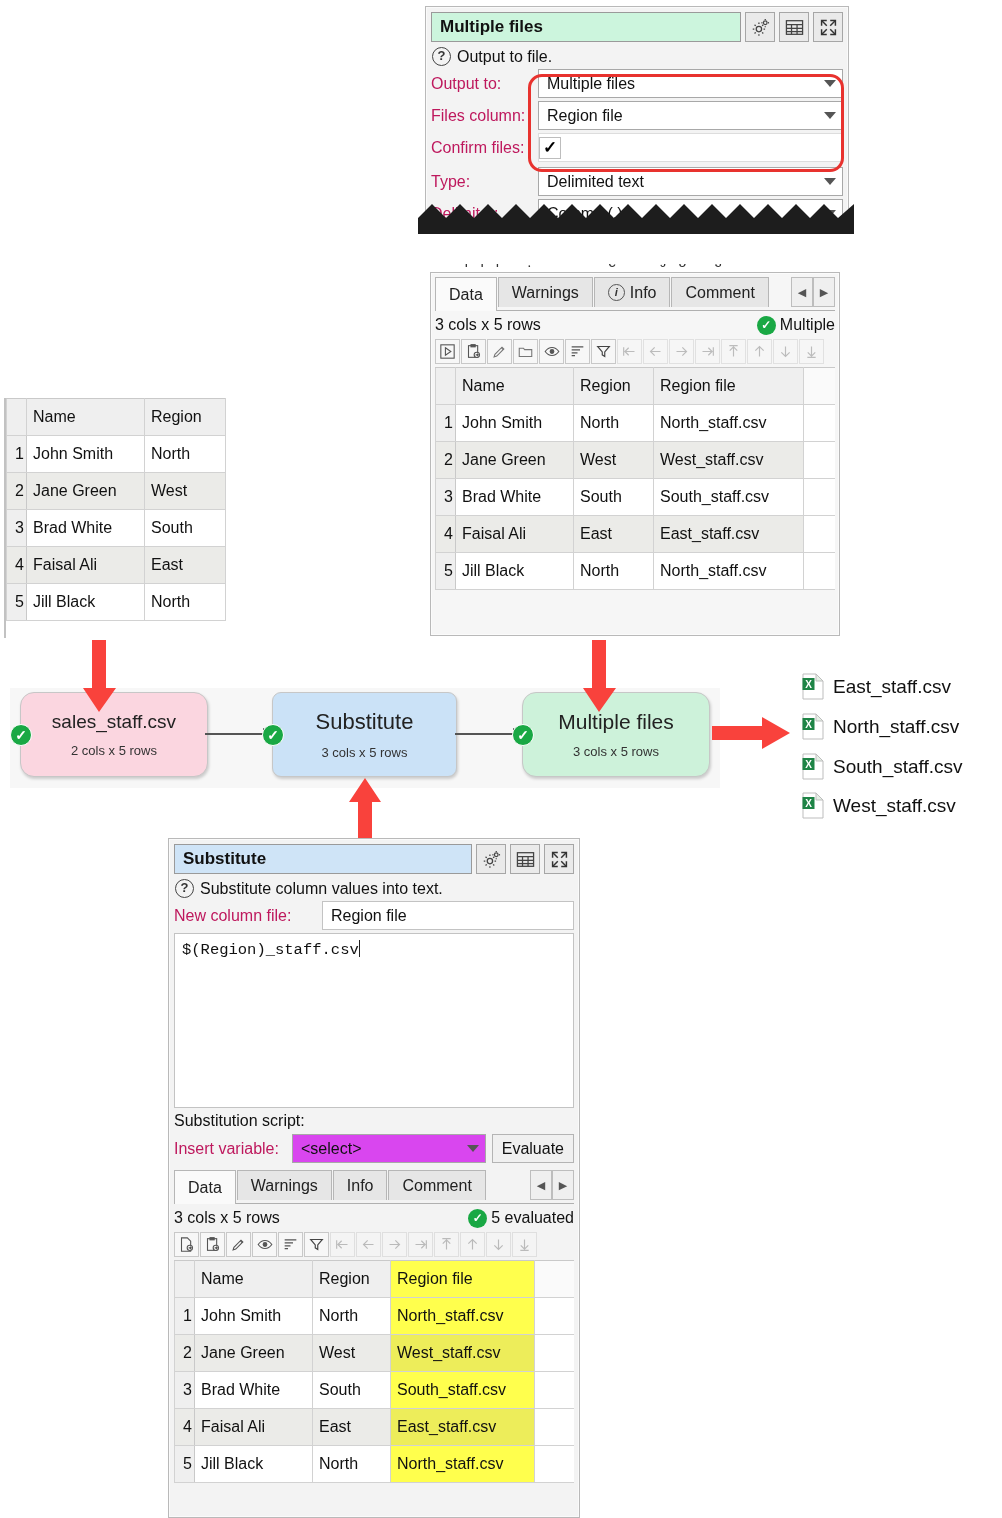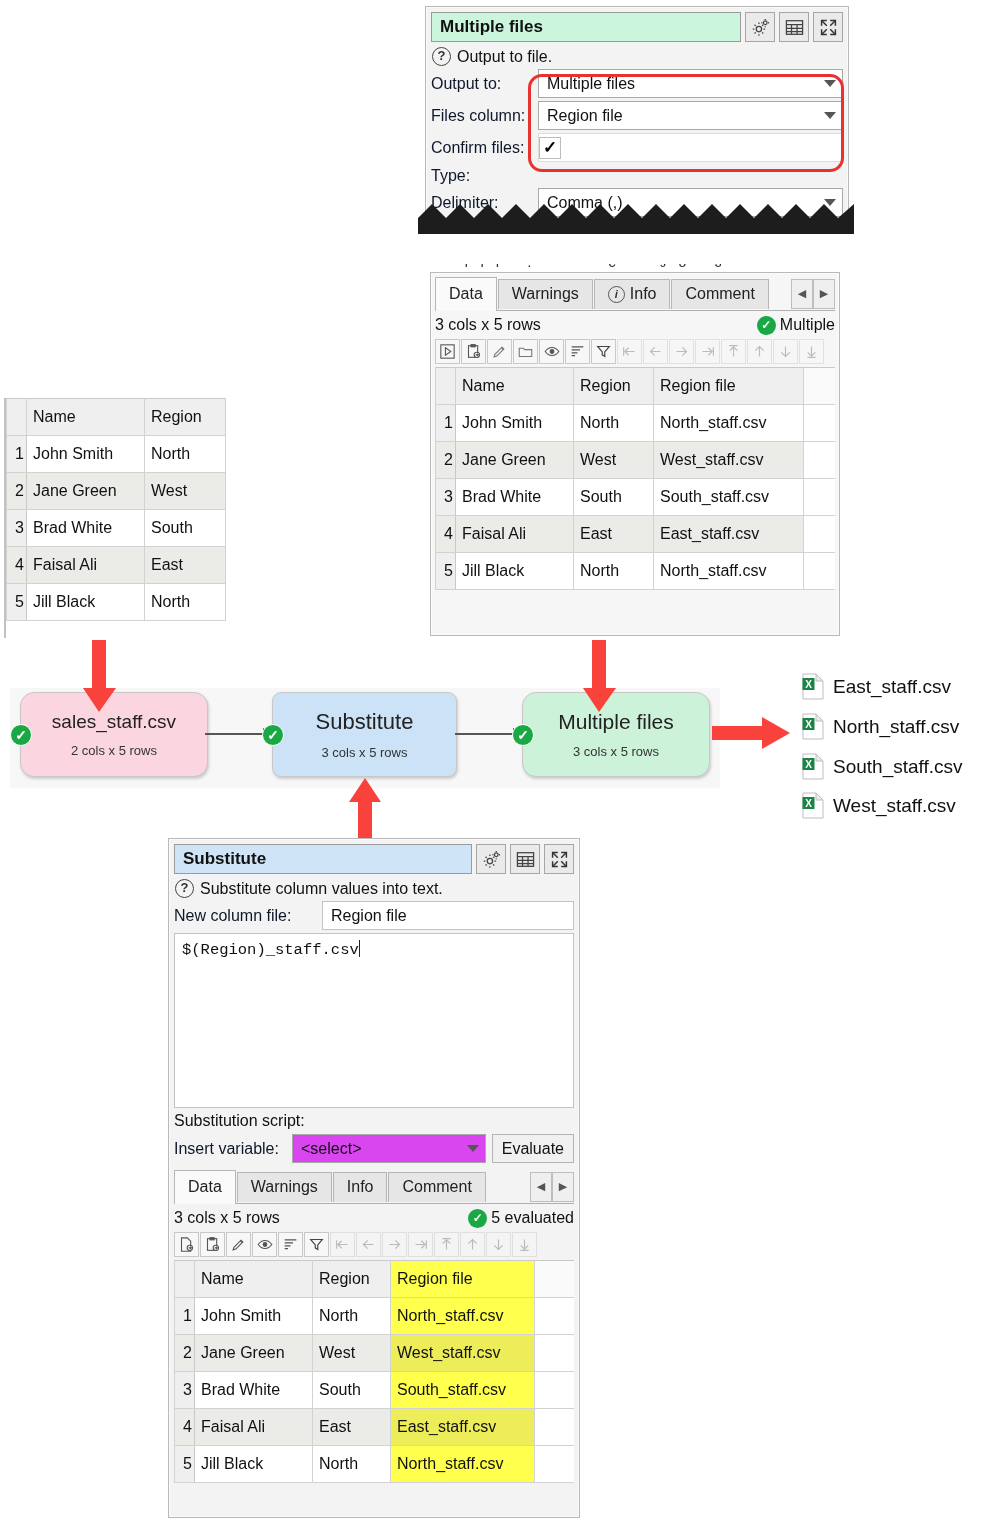--- a/index.html
+++ b/index.html
@@ -35,21 +35,21 @@
   }
 
   .helprow { display:flex; align-items:center; gap:6px; padding:2px 0 3px 1px; font-size:16px; }
   .qmark {
     width:19px;height:19px;border-radius:50%;border:1.6px solid #444;
     font-size:13px;line-height:16px;text-align:center;color:#333;font-weight:bold;
     flex:0 0 auto;
   }
 
   .formrow { display:flex; align-items:center; margin-bottom:3px; }
-  .formlabel { font-size:16px; color:#0f172a; white-space:nowrap; }
+  .formlabel { font-size:16px; color:#be185d; white-space:nowrap; }
   .combo {
     flex:1; height:29px; background:#fff; border:1px solid #a8a8a8;
     display:flex; align-items:center; padding:0 6px 0 8px; font-size:16px;
     position:relative;
   }
   .combo .caret {
     margin-left:auto; width:0;height:0;
     border-left:6px solid transparent;border-right:6px solid transparent;
     border-top:7px solid #555;
   }
@@ -57,21 +57,21 @@
     flex:1; height:29px; background:#fff; border:1px solid #c3c3c3;
     display:flex; align-items:center; padding:0 8px; font-size:16px;
   }
   .chk {
     width:22px;height:22px;background:#fff;border:1px solid #bdbdbd;
     display:flex;align-items:center;justify-content:center;
     font-size:17px;font-weight:bold;color:#000;line-height:1;
   }
 
   
-  .tabs { display:flex; align-items:center; border-bottom:1px solid #b0b0b0; height:34px; }
+  .tabs { display:flex; align-items:flex-start; border-bottom:1px solid #b0b0b0; height:34px; }
   .tab {
     height:30px; padding:0 13px; display:flex; align-items:center; gap:5px;
     background:#e6e6e6; border:1px solid #b6b6b6; border-bottom:none;
     font-size:16px; color:#222; margin-right:1px;
   }
   .tab.active { background:#fafafa; height:34px; }
   .tabarrows { margin-left:auto; display:flex; }
   .tabarrow {
     width:22px;height:30px;background:#efefef;border:1px solid #bdbdbd;
     display:flex;align-items:center;justify-content:center;font-size:11px;color:#555;
@@ -192,20 +192,24 @@
 
     <div class="formrow" style="margin-bottom:5px;">
       <span class="formlabel" style="width:107px">Confirm files:</span>
       <div style="flex:1;height:29px;background:#fff;border:1px solid #ddd;display:flex;align-items:center;">
         <div class="chk">✓</div>
       </div>
     </div>
 
     <div class="formrow">
       <span class="formlabel" style="width:107px">Type:</span>
+      <div class="combo">
+        <span>Delimited text</span>
+        <span class="caret"></span>
+      </div>
     </div>
 
     <div class="formrow">
       <span class="formlabel" style="width:107px">Delimiter:</span>
       <div class="combo">
         <span>Comma (,)</span>
         <span class="caret"></span>
       </div>
     </div>
 

